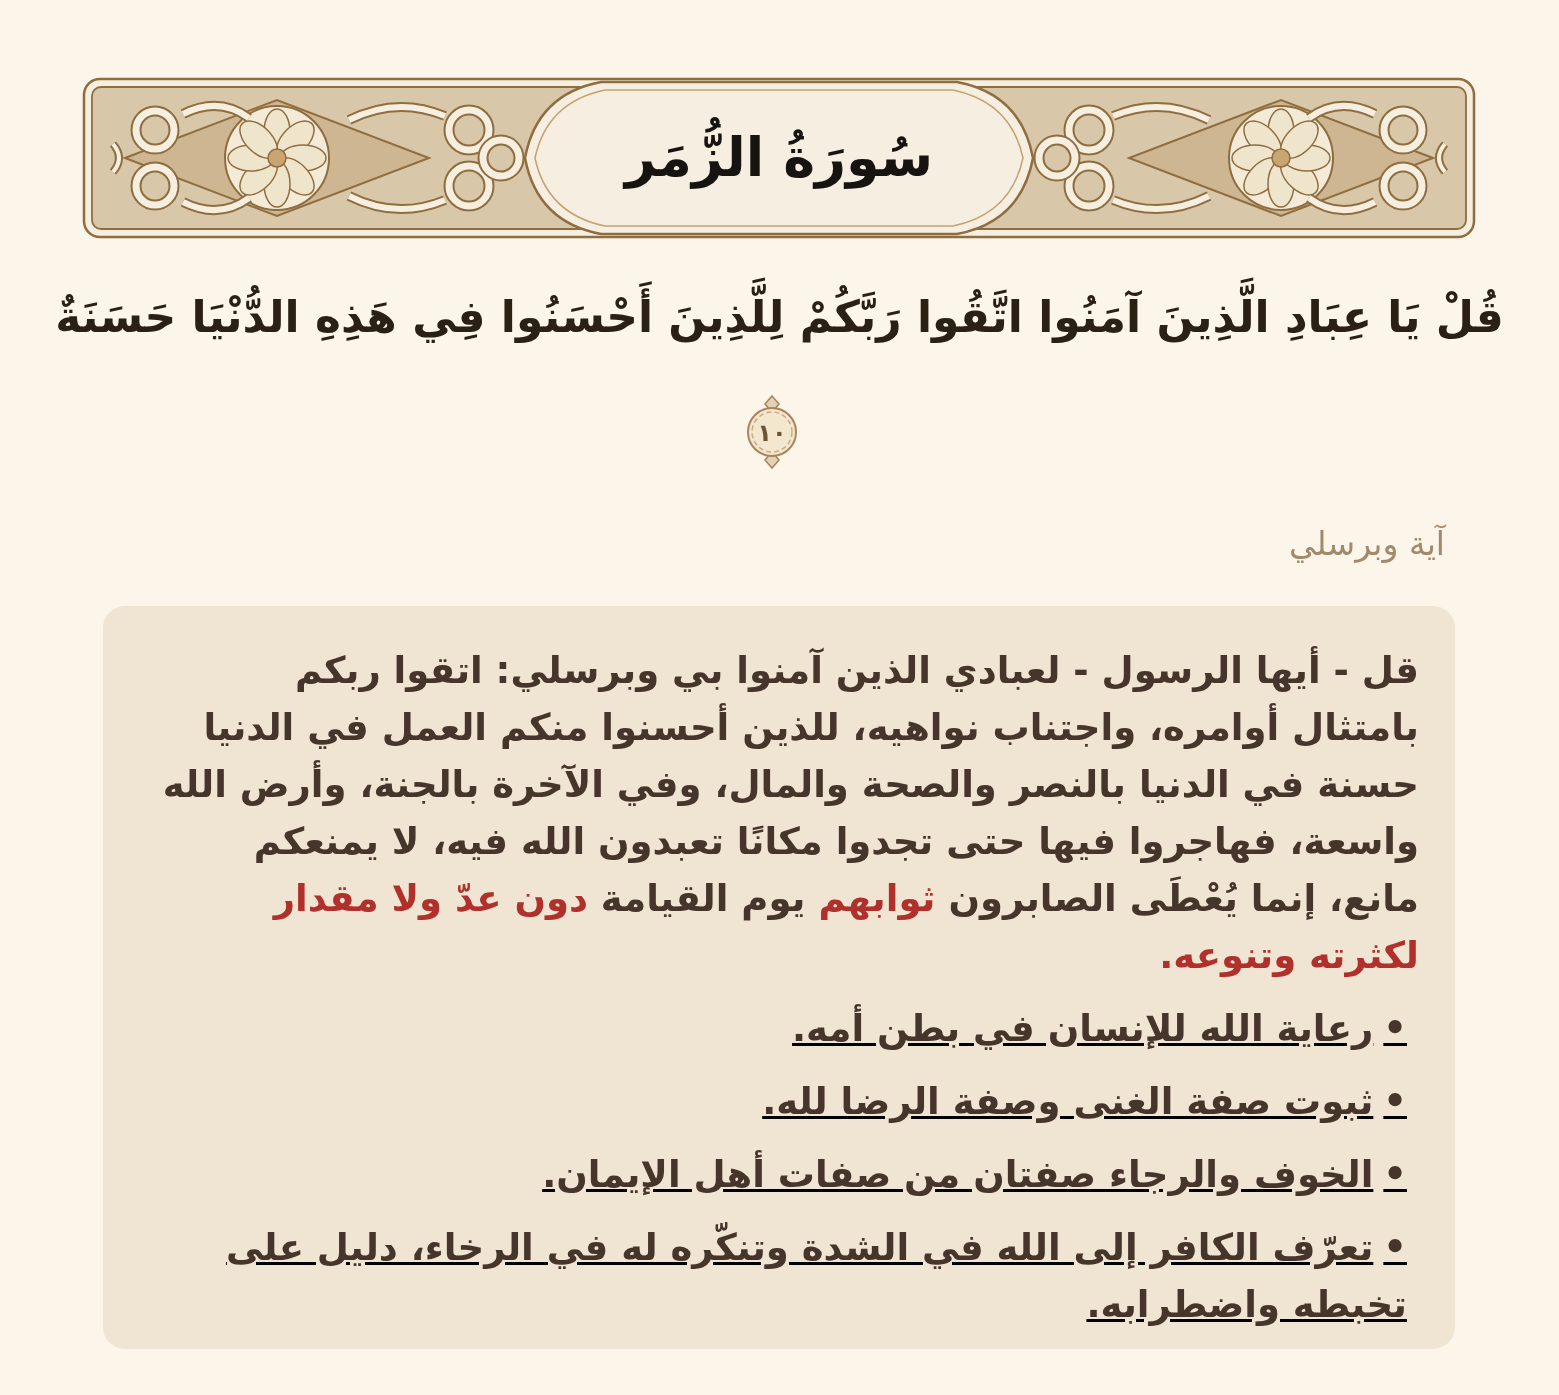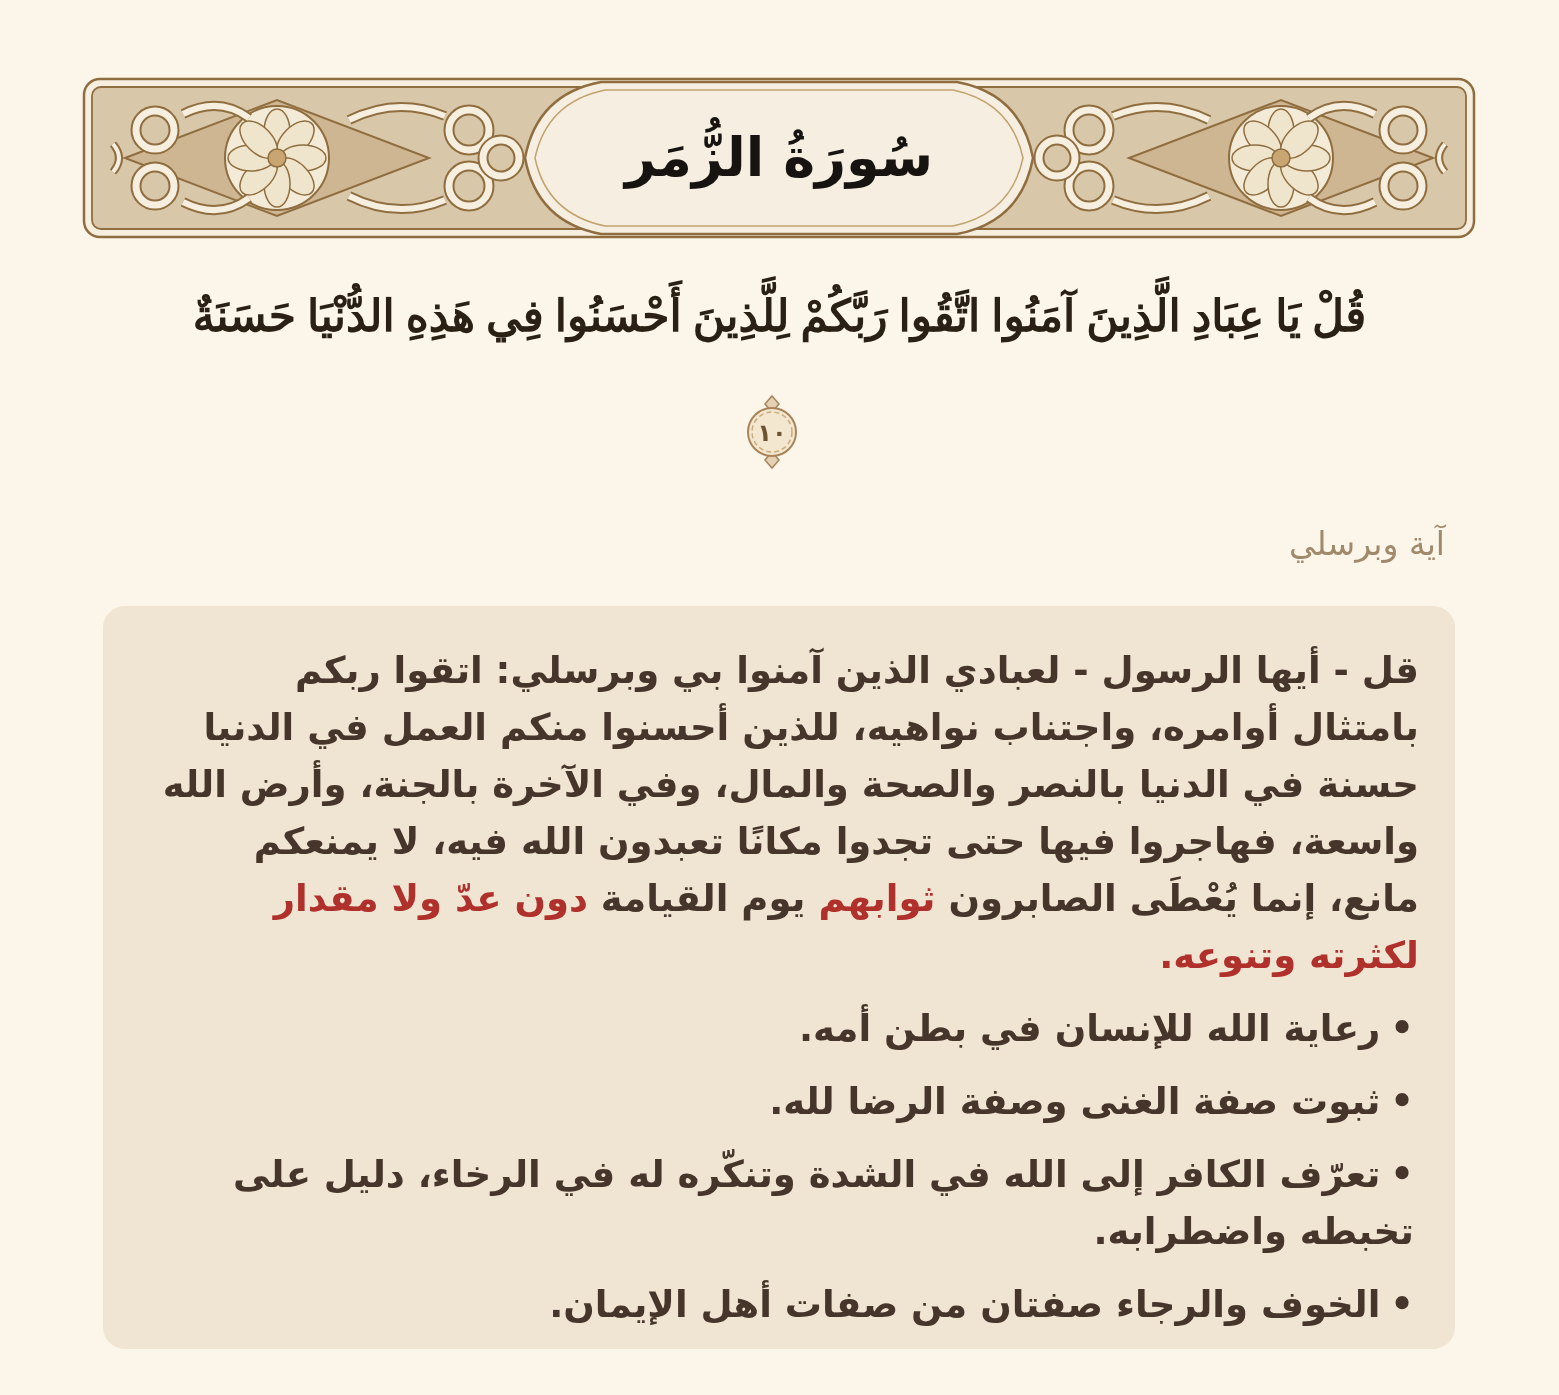--- a/index.html
+++ b/index.html
@@ -28,21 +28,21 @@
   .ol{fill:none;stroke:#8f6d3f;}
   .cr{fill:none;stroke:#f6efe0;}
   .verse-line{
     position:absolute;left:0;width:100%;
     text-align:center;
     font-size:44px;font-weight:bold;
     color:var(--verse-color);
     white-space:nowrap;
     line-height:110px;
   }
-  .verse-line-1{top:262px;font-family:Liberation Serif, serif;}
+  .verse-line-1{top:262px;}
   .verse-line-2{top:378px;}
   .medallion{
     display:inline-block;
     vertical-align:middle;
     margin-right:16px;
     margin-top:-8px;
   }
   .section-label{
     position:absolute;top:524px;right:114px;
     font-size:33px;
@@ -57,21 +57,21 @@
   }
   .tafsir-paragraph{
     margin:0 0 14px 0;
     font-size:37px;font-weight:bold;
     line-height:57px;
     color:var(--text-dark);
     text-align:right;
   }
   .seg-red{color:var(--text-red);}
   .seg-dark{color:var(--text-dark);text-align:right;}
-  .lessons-list{margin:5px;padding:0;list-style:none;}
+  .lessons-list{margin:12px;padding:0;list-style:none;text-decoration:underline;}
   .lesson-item{
     margin-top:16px;
     font-size:37px;font-weight:bold;
     line-height:57px;
     color:var(--text-dark);
     text-align:right;
   }
   .bullet-marker{margin-inline-end:10px;}
 </style>
 </head>
@@ -140,19 +140,19 @@
   <p class="tafsir-paragraph"><span class="seg-dark">قل - أيها الرسول - لعبادي الذين آمنوا بي وبرسلي: اتقوا ربكم بامتثال أوامره، واجتناب نواهيه، للذين أحسنوا منكم العمل في الدنيا حسنة في الدنيا بالنصر والصحة والمال، وفي الآخرة بالجنة، وأرض الله واسعة، فهاجروا فيها حتى تجدوا مكانًا تعبدون الله فيه، لا يمنعكم مانع، إنما يُعْطَى الصابرون </span><span class="seg-red">ثوابهم</span><span class="seg-dark"> يوم القيامة </span><span class="seg-red">دون عدّ ولا مقدار لكثرته وتنوعه.</span></p>
 
   <ul class="lessons-list">
     <li class="lesson-item">
       <span class="bullet-marker">•</span><span>رعاية الله للإنسان في بطن أمه.</span>
     </li>
     <li class="lesson-item">
       <span class="bullet-marker">•</span><span>ثبوت صفة الغنى وصفة الرضا لله.</span>
     </li>
     <li class="lesson-item">
-      <span class="bullet-marker">•</span><span>تعرّف الكافر إلى الله في الشدة وتنكّره له في الرخاء، دليل على تخبطه واضطرابه.</span>
+      <span class="bullet-marker">•</span><span>الخوف والرجاء صفتان من صفات أهل الإيمان.</span>
     </li>
     <li class="lesson-item">
-      <span class="bullet-marker">•</span><span>الخوف والرجاء صفتان من صفات أهل الإيمان.</span>
+      <span class="bullet-marker">•</span><span>تعرّف الكافر إلى الله في الشدة وتنكّره له في الرخاء، دليل على تخبطه واضطرابه.</span>
     </li>
   </ul>
 </div>
 
 </body></html>

